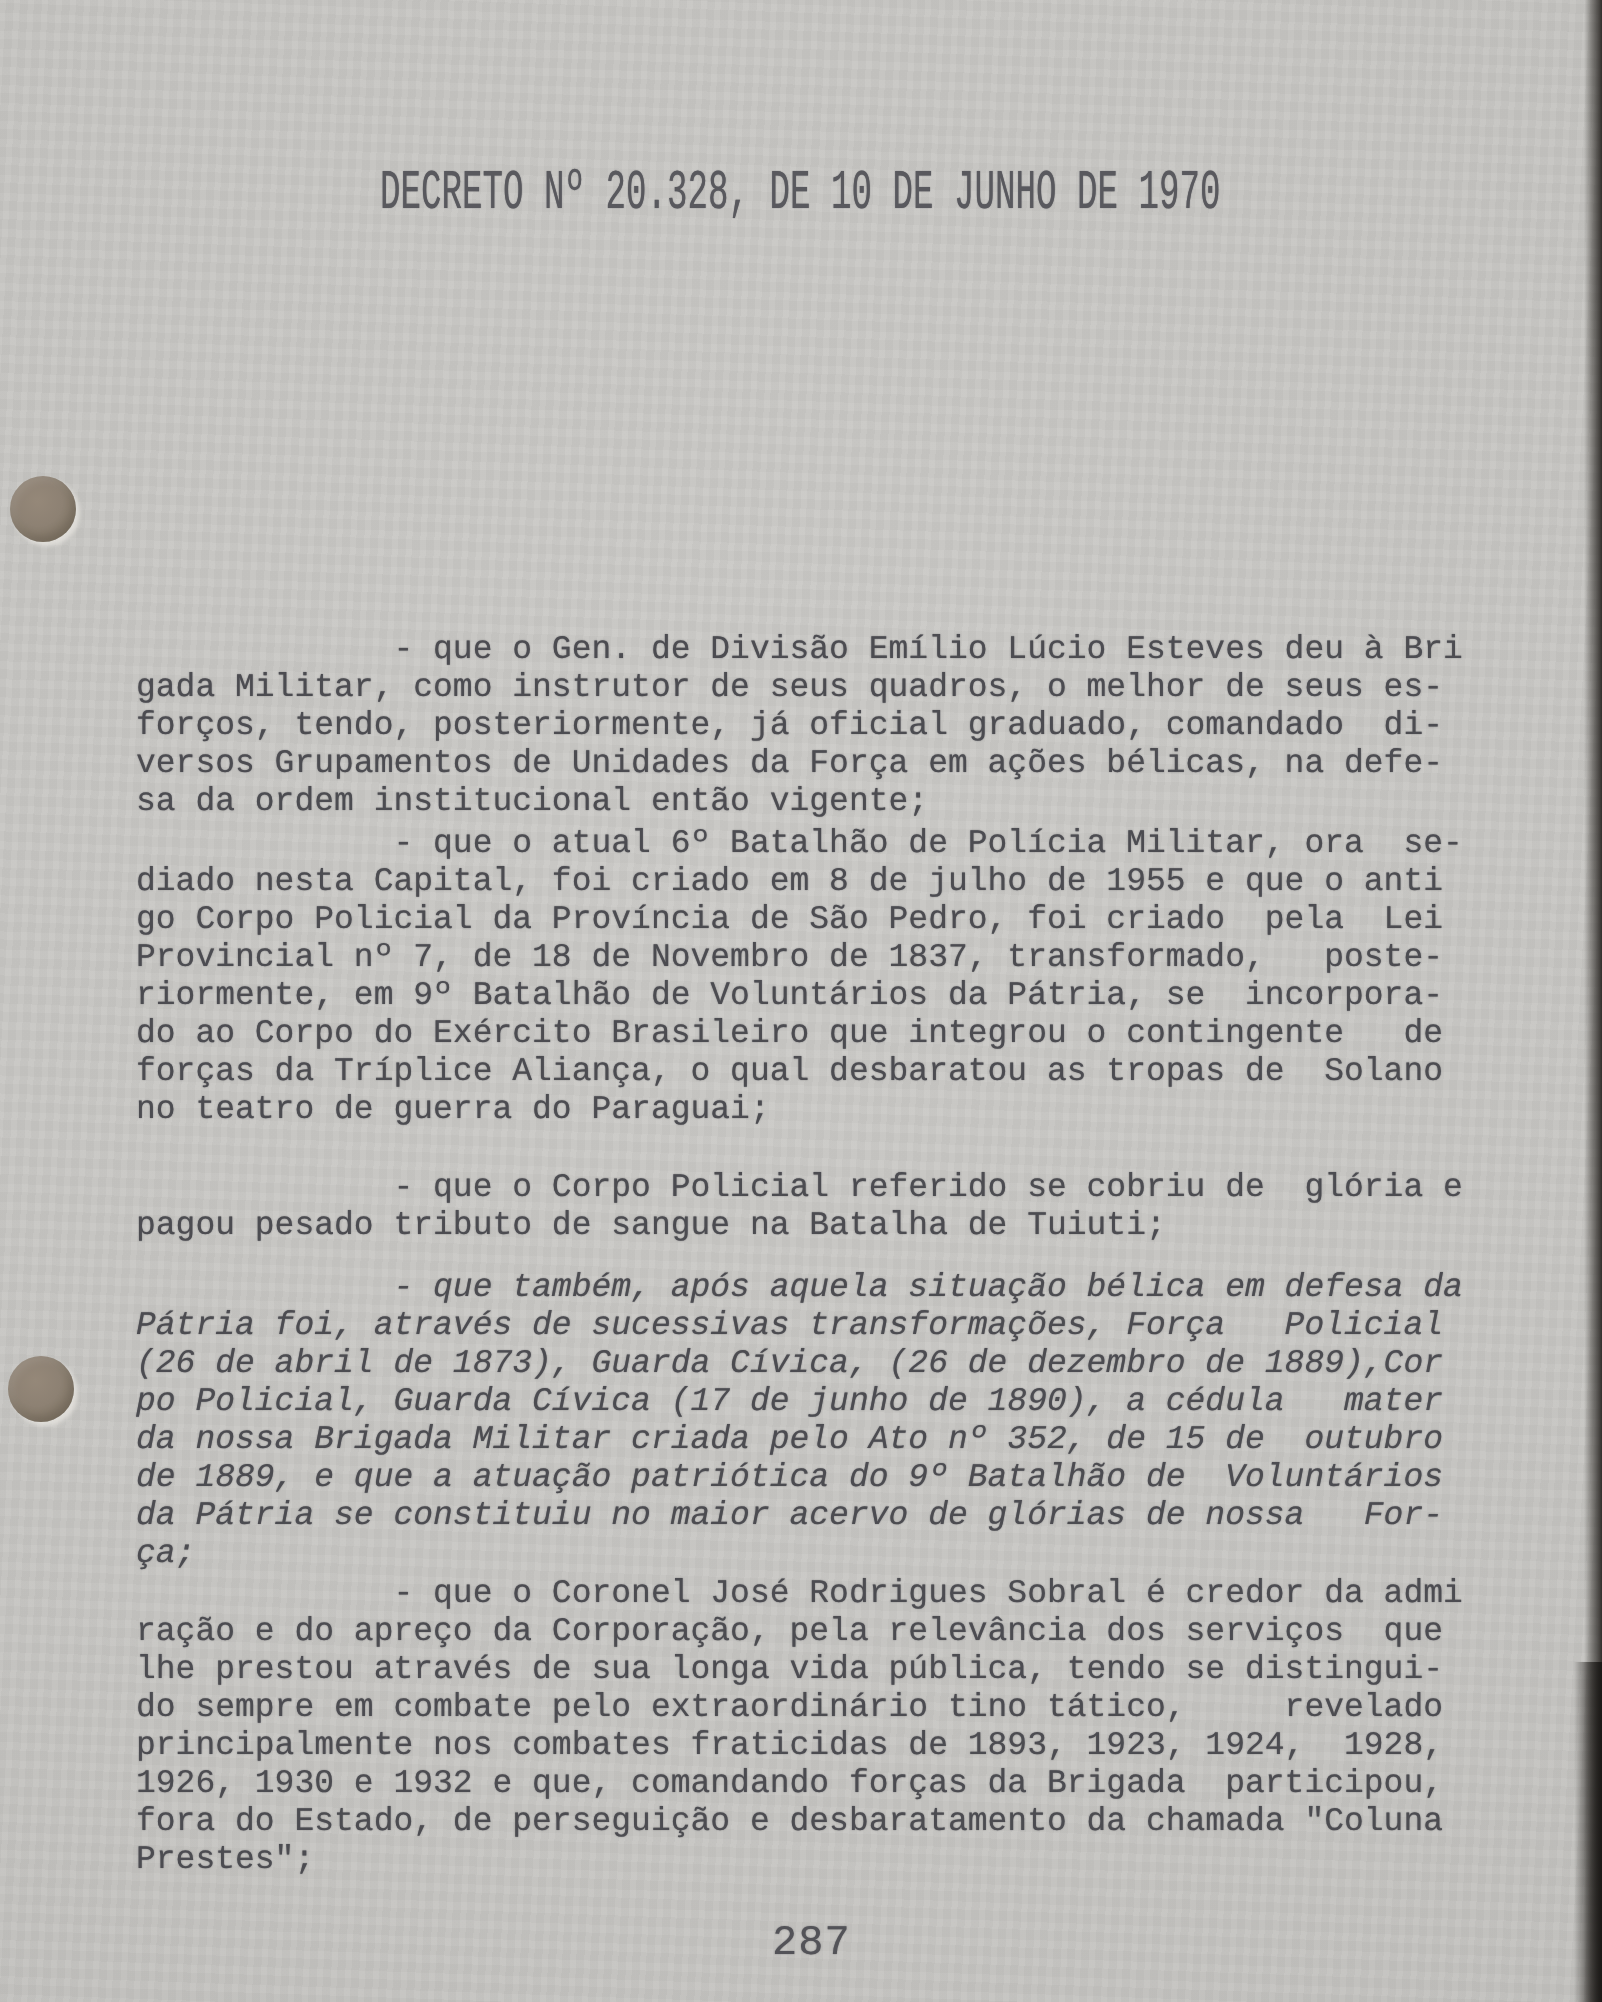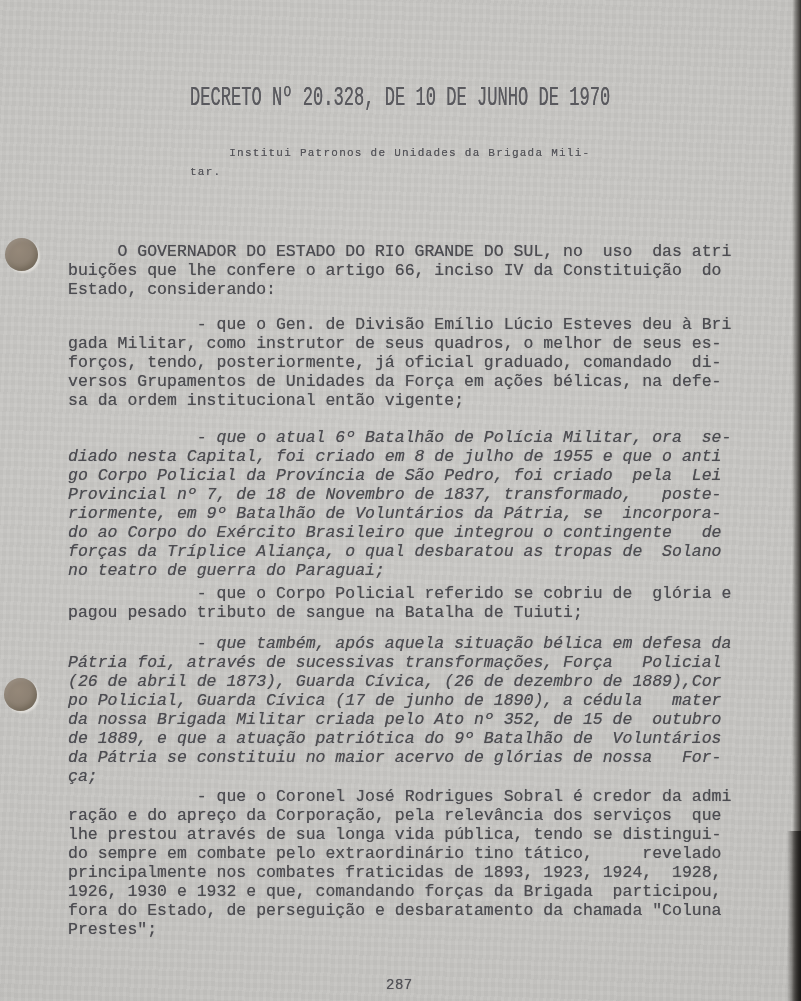--- a/index.html
+++ b/index.html
@@ -49,32 +49,31 @@
     left: 68px;
     font-size: 16.5px;
     line-height: 19px;
     white-space: pre;
     letter-spacing: 0;
     color: #4c4c51;
     text-shadow: 0 0 0.7px rgba(76,76,81,0.75);
   }
   .p1 { top: 242px; }
   .p2 { top: 315px; }
-  .p3 { top: 428px; font-style: italic; }
+  .p3 { top: 412px; }
   .p4 { top: 584px; }
   .p5 { top: 634px; font-style: italic; }
   .p6 { top: 787px; }
   .page-number {
     position: absolute;
     left: 386px; top: 961px;
-    font-size: 14px;
+    font-size: 21px;
     letter-spacing: 0.5px;
     color: #535358;
     text-shadow: 0 0 0.7px rgba(83,83,88,0.8);
-    margin-top: 16px;
   }
   .hole {
     position: absolute;
     width: 33px; height: 33px;
     border-radius: 50%;
     background: radial-gradient(circle at 42% 38%,
       #958879 0%, #8d8173 45%, #857968 78%, #776c5d 100%);
     box-shadow:
       2px 2px 2px rgba(228,226,221,0.85),
       inset 2px 2px 4px rgba(255,255,255,0.10),
@@ -101,26 +100,21 @@
 <body>
 
 <div class="screen">
   <div class="grain"></div>
 
   <div class="hole hole-top"></div>
   <div class="hole hole-bottom"></div>
 
   <h1 class="title">DECRETO Nº 20.328, DE 10 DE JUNHO DE 1970</h1>
 
-  <div class="summary">     Institui Patronos de Unidades da Brigada Mili-
-tar.</div>
 
-  <div class="para p1">     O GOVERNADOR DO ESTADO DO RIO GRANDE DO SUL, no  uso  das atri
-buições que lhe confere o artigo 66, inciso IV da Constituição  do
-Estado, considerando:</div>
 
   <div class="para p2">             - que o Gen. de Divisão Emílio Lúcio Esteves deu à Bri
 gada Militar, como instrutor de seus quadros, o melhor de seus es-
 forços, tendo, posteriormente, já oficial graduado, comandado  di-
 versos Grupamentos de Unidades da Força em ações bélicas, na defe-
 sa da ordem institucional então vigente;</div>
 
   <div class="para p3">             - que o atual 6º Batalhão de Polícia Militar, ora  se-
 diado nesta Capital, foi criado em 8 de julho de 1955 e que o anti
 go Corpo Policial da Província de São Pedro, foi criado  pela  Lei

